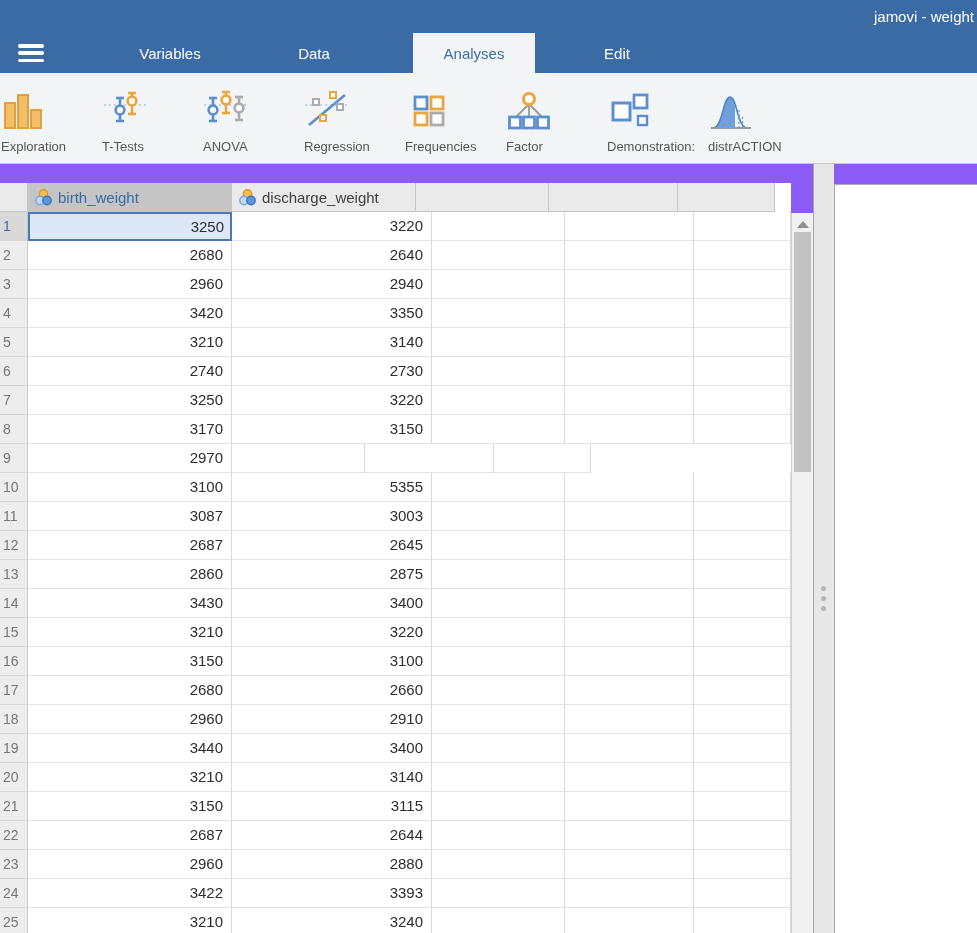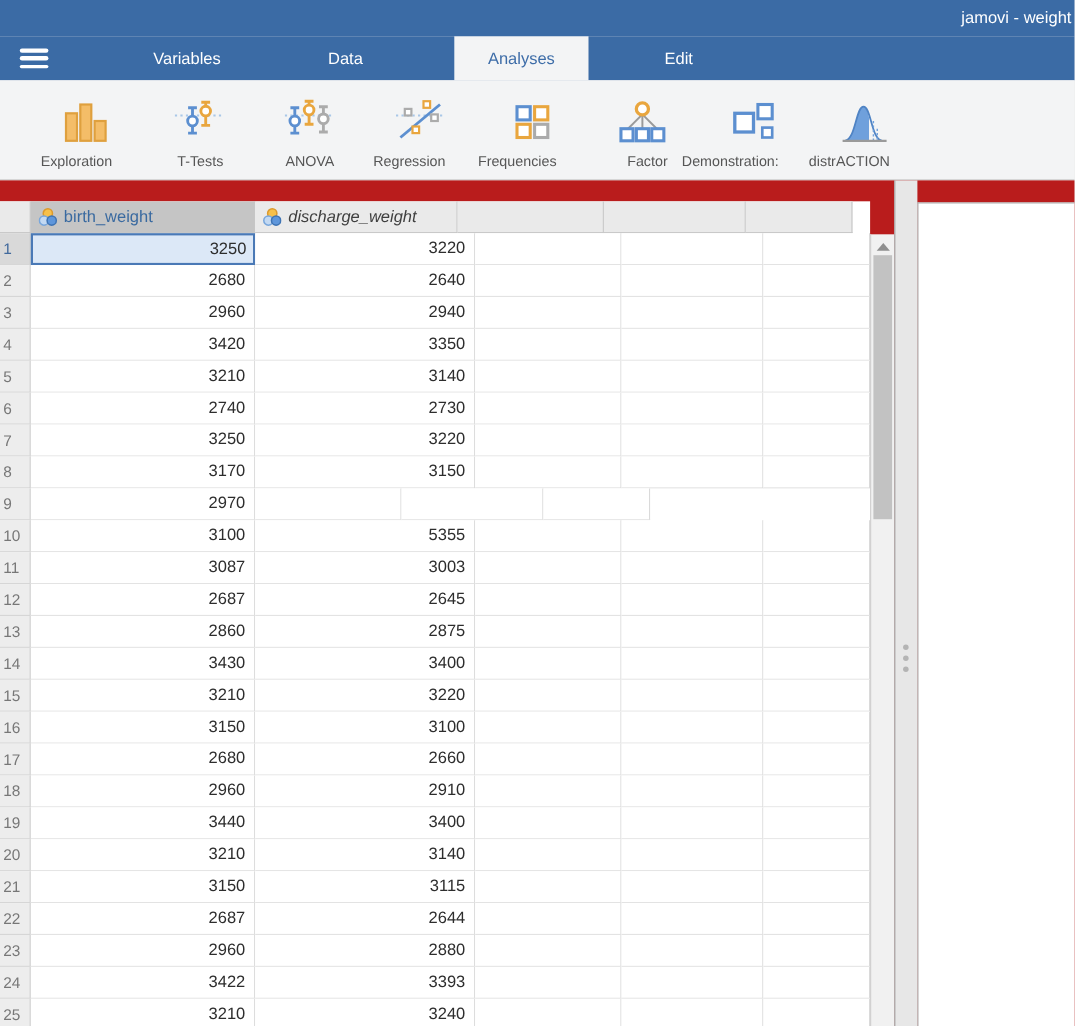--- a/index.html
+++ b/index.html
@@ -38,40 +38,40 @@
   .tab.t2 { width:122px; margin-left:28px; }
   .tab.t3 { width:70px; margin-left:11px; }
   .tab.active { background:#f3f4f5; color:#3e6da8; }
 
   
   .ribbon {
     height:91px; background:#f3f4f5; border-bottom:1px solid #c9c9c9;
     display:flex; align-items:stretch; padding-left:1px;
   }
   .rbtn {
-    width:101px; display:flex; flex-direction:column; align-items:flex-end;
-    justify-content:flex-end; padding-bottom:9px; cursor:pointer;padding-left:24px;
+    width:101px; display:flex; flex-direction:column; align-items:flex-start;
+    justify-content:flex-end; padding-bottom:9px; cursor:pointer;
   }
   .rbtn .icon { height:44px; display:flex; align-items:flex-end; justify-content:center; }
   .rbtn .rlabel { font-size:13px; color:#565656; margin-top:5px; white-space:nowrap; }
 
   
-  .workspace { position:absolute; left:0; top:164px; width:977px; height:769px; background:#b91c1c; }
+  .workspace { position:absolute; left:0; top:164px; width:977px; height:769px; background:#8b5cf6; }
 
   .grid { position:absolute; left:0; top:19px; width:791px; height:750px; overflow:hidden; background:#fff; }
 
   .g-header { display:flex; height:29px; }
   .h-cell {
     background:#eaeaea; border-right:1px solid #c6c6c6; border-bottom:1px solid #c6c6c6;
     display:flex; align-items:center; gap:6px; padding-left:7px;
     font-size:15px; color:#3f3f3f; cursor:pointer; overflow:hidden; white-space:nowrap;
   }
   .h-cell.corner { width:28px; padding:0; }
   .h-cell.hw1 { width:204px; }
-  .h-cell.hw2 { width:184px;font-style:italic; }
+  .h-cell.hw2 { width:184px; }
   .h-cell.hw3 { width:133px; }
   .h-cell.hw4 { width:129px; }
   .h-cell.hw5 { width:97px; }
   .h-cell.selected { background:#c5c5c5; color:#3a6aa0; }
 
   .g-row { display:flex; height:29px; }
   .g-rownum {
     width:28px; background:#ededed; color:#777777;
     border-right:1px solid #c9c9c9; border-bottom:1px solid #d6d6d6;
     font-size:14px; line-height:28px; padding-left:3px; cursor:pointer;

